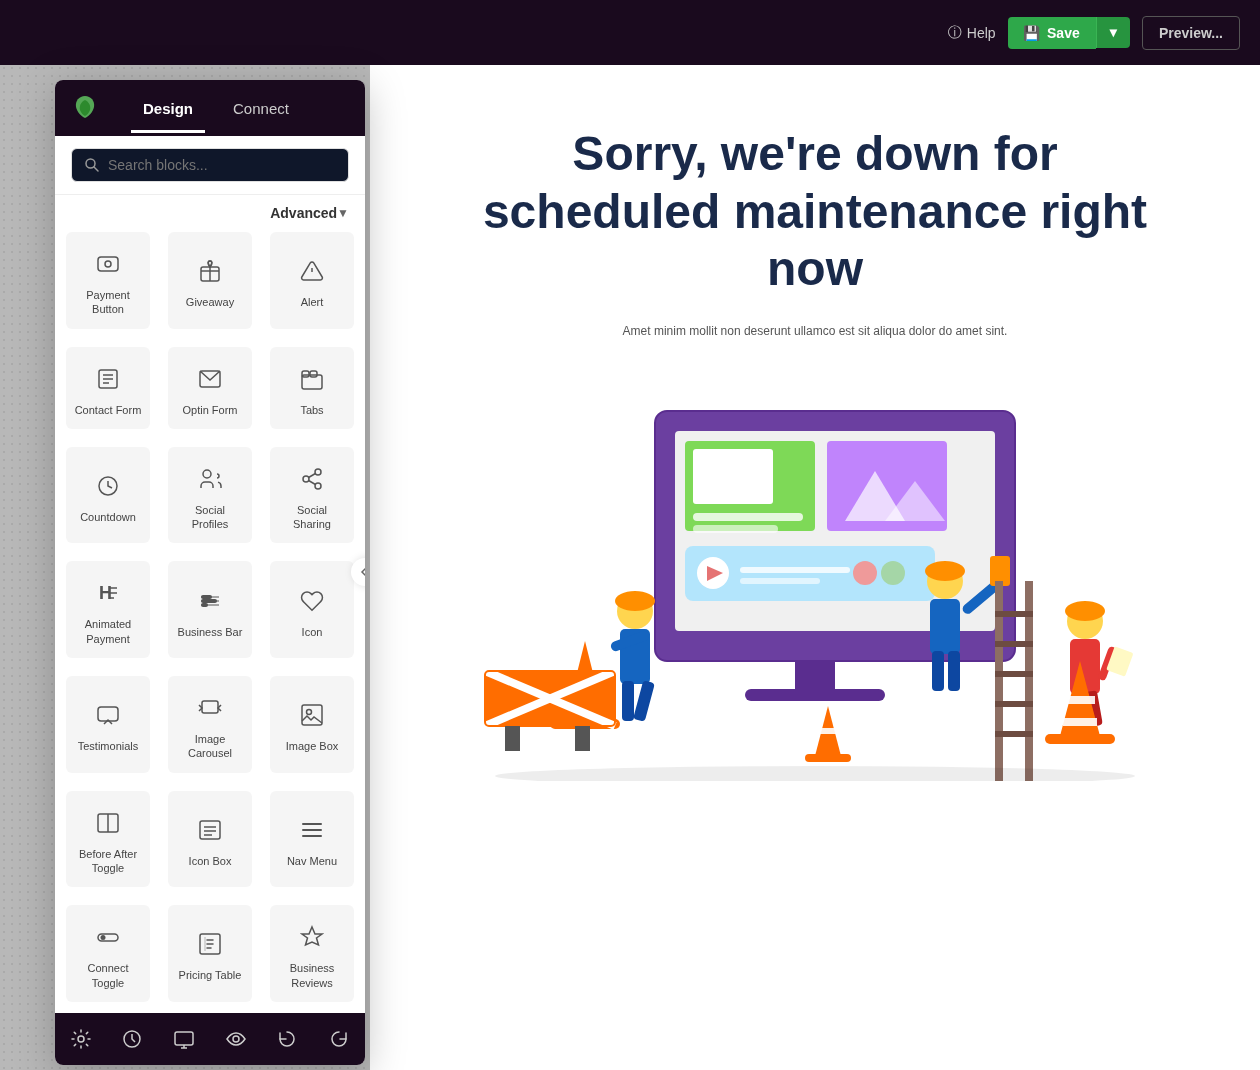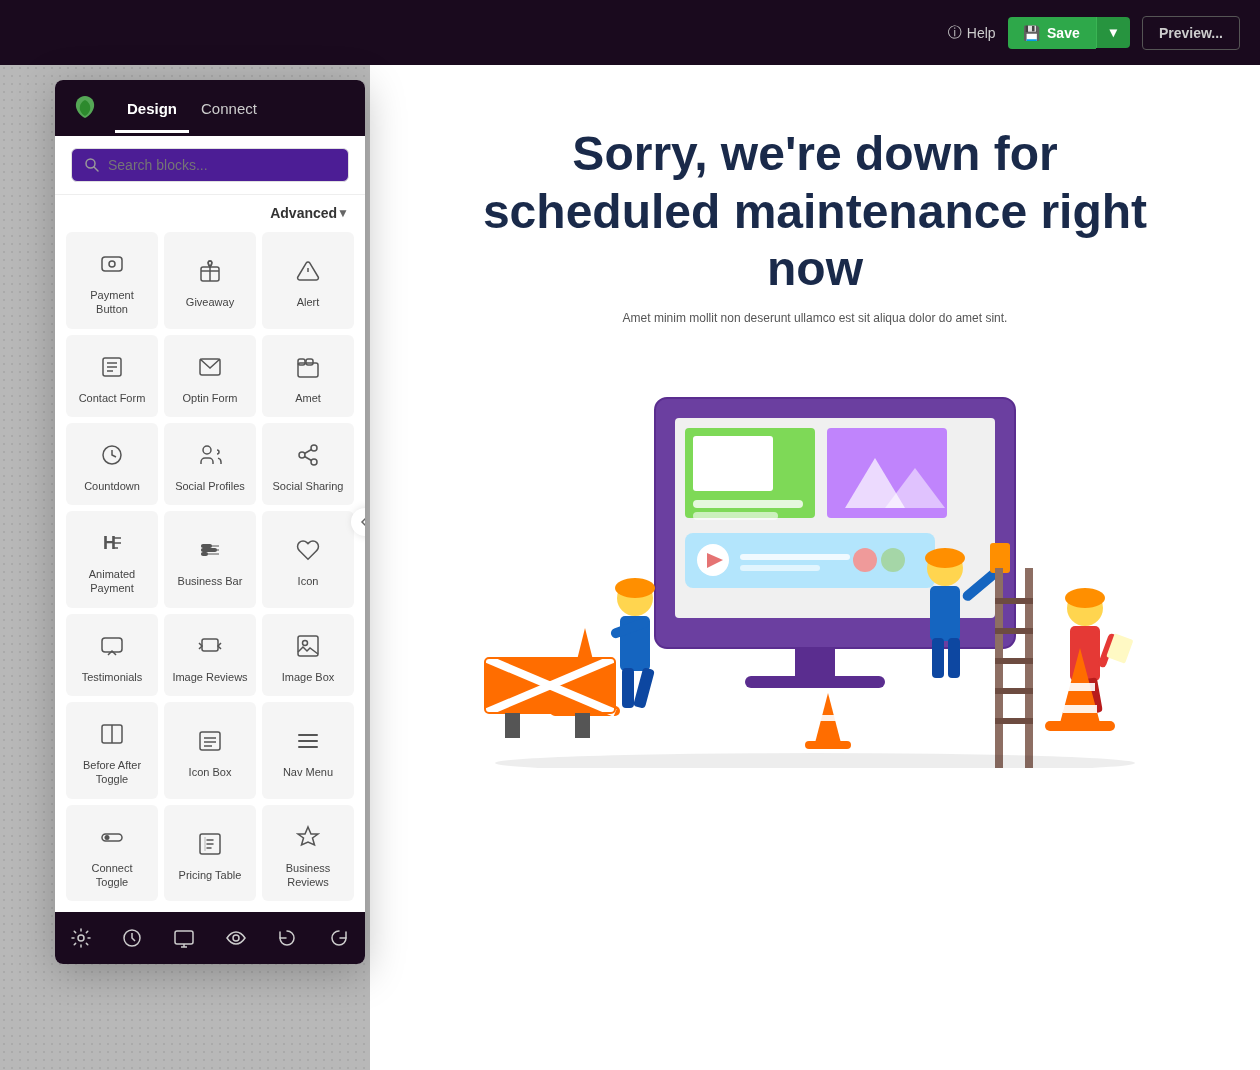--- a/index.html
+++ b/index.html
@@ -104,21 +104,21 @@
       padding: 60px 40px 20px;
       overflow: hidden;
     }
     .maintenance-title {
       font-size: 48px;
       font-weight: 800;
       color: #1a2a4a;
       text-align: center;
       line-height: 1.2;
       max-width: 700px;
-      margin-bottom: 11px;
+      margin-bottom: 24px;
     }
     .maintenance-subtitle {
       font-size: 12px;
       color: #555;
       text-align: center;
       max-width: 500px;
       line-height: 1.6;
       margin-bottom: 40px;
     }
 
@@ -145,20 +145,21 @@
       flex-direction: column;
     }
 
     
     .sidebar-tabs {
       background: #1a0a1e;
       display: flex;
       align-items: center;
       padding: 0 16px;
       height: 56px;
+      gap: 16px;
     }
     .sidebar-logo {
       width: 28px;
       height: 28px;
       margin-right: 16px;
     }
     .sidebar-tab {
       color: #ccc;
       background: none;
       border: none;
@@ -183,21 +184,21 @@
     }
 
     
     .sidebar-search {
       padding: 12px 16px;
       border-bottom: 1px solid #eee;
     }
     .search-wrap {
       display: flex;
       align-items: center;
-      background: #4c1d95;
+      background: #0f172a;
       border: 1px solid #e0e0e0;
       border-radius: 6px;
       padding: 8px 12px;
       gap: 8px;
     }
     .search-icon-svg { color: #999; flex-shrink: 0; }
     .search-wrap input {
       border: none;
       background: none;
       outline: none;
@@ -220,21 +221,21 @@
     }
     .section-chevron {
       color: #666;
       font-size: 12px;
     }
 
     
     .blocks-grid {
       display: grid;
       grid-template-columns: repeat(3, 1fr);
-      gap: 0;
+      gap: 12px;
       padding: 0 8px 8px;
       overflow-y: auto;
       flex: 1;
     }
     .block-item {
       display: flex;
       flex-direction: column;
       align-items: center;
       justify-content: center;
       padding: 16px 8px 12px;
@@ -512,21 +513,21 @@
         <div class="block-label">Optin Form</div>
       </div>
       <div class="block-item">
         <div class="block-icon">
           <svg width="24" height="24" viewBox="0 0 24 24" fill="none" stroke="#555" stroke-width="1.5">
             <rect x="2" y="8" width="20" height="14" rx="2"></rect>
             <rect x="2" y="4" width="7" height="6" rx="2"></rect>
             <rect x="10" y="4" width="7" height="6" rx="2"></rect>
           </svg>
         </div>
-        <div class="block-label">Amet</div>
+        <div class="block-label">Tabs</div>
       </div>
       <div class="block-item">
         <div class="block-icon">
           <svg width="24" height="24" viewBox="0 0 24 24" fill="none" stroke="#555" stroke-width="1.5">
             <circle cx="12" cy="12" r="9"></circle>
             <polyline points="12,7 12,12 16,14"></polyline>
           </svg>
         </div>
         <div class="block-label">Countdown</div>
       </div>
@@ -595,21 +596,21 @@
         <div class="block-label">Testimonials</div>
       </div>
       <div class="block-item">
         <div class="block-icon">
           <svg width="24" height="24" viewBox="0 0 24 24" fill="none" stroke="#555" stroke-width="1.5">
             <rect x="4" y="5" width="16" height="12" rx="2"></rect>
             <polyline points="1,9 4,12 1,15"></polyline>
             <polyline points="23,9 20,12 23,15"></polyline>
           </svg>
         </div>
-        <div class="block-label">Image Reviews</div>
+        <div class="block-label">Image Carousel</div>
       </div>
       <div class="block-item">
         <div class="block-icon">
           <svg width="24" height="24" viewBox="0 0 24 24" fill="none" stroke="#555" stroke-width="1.5">
             <rect x="2" y="2" width="20" height="20" rx="2"></rect>
             <circle cx="9" cy="9" r="2.5"></circle>
             <path d="M2 18l5-5 4 4 3-3 8 6"></path>
           </svg>
         </div>
         <div class="block-label">Image Box</div>

